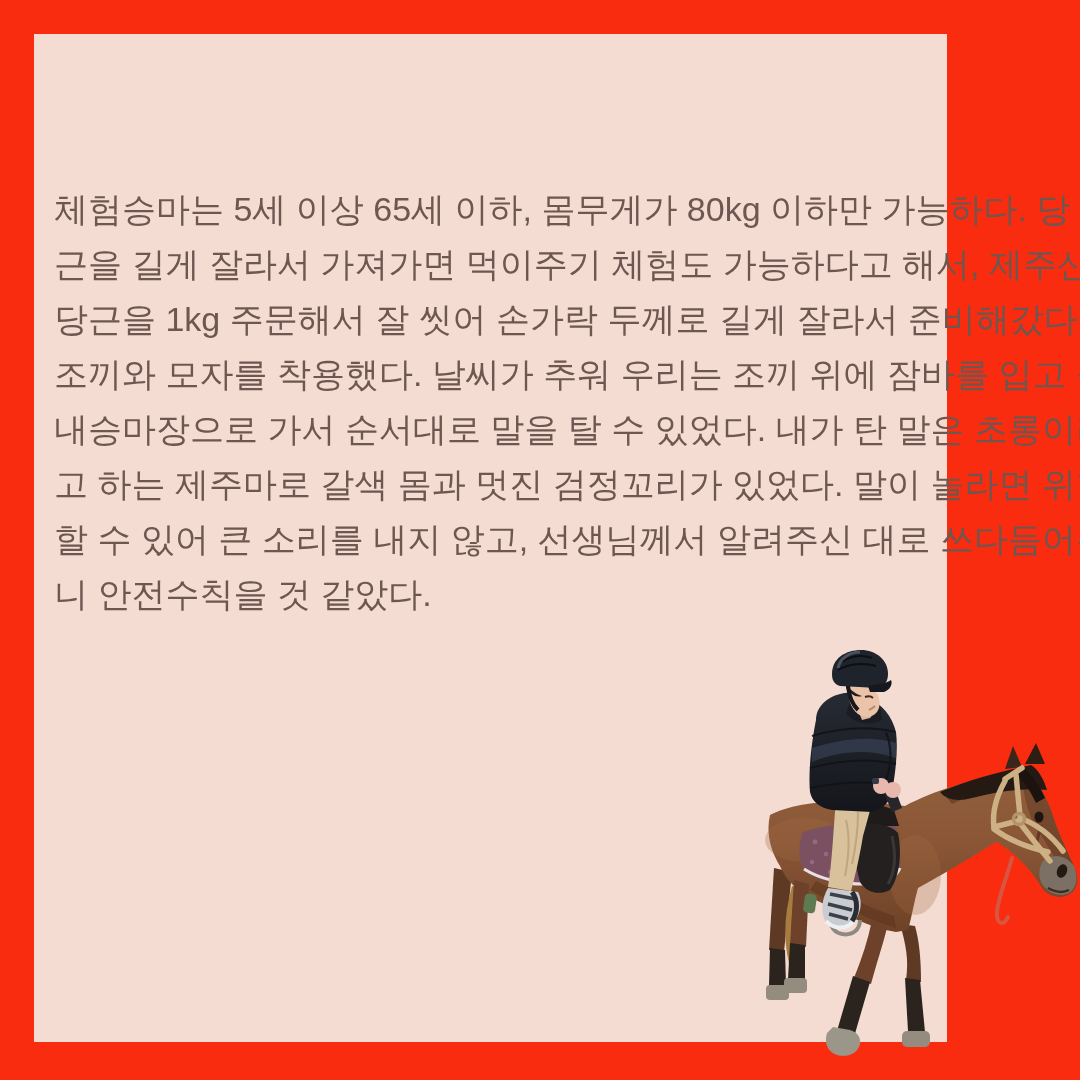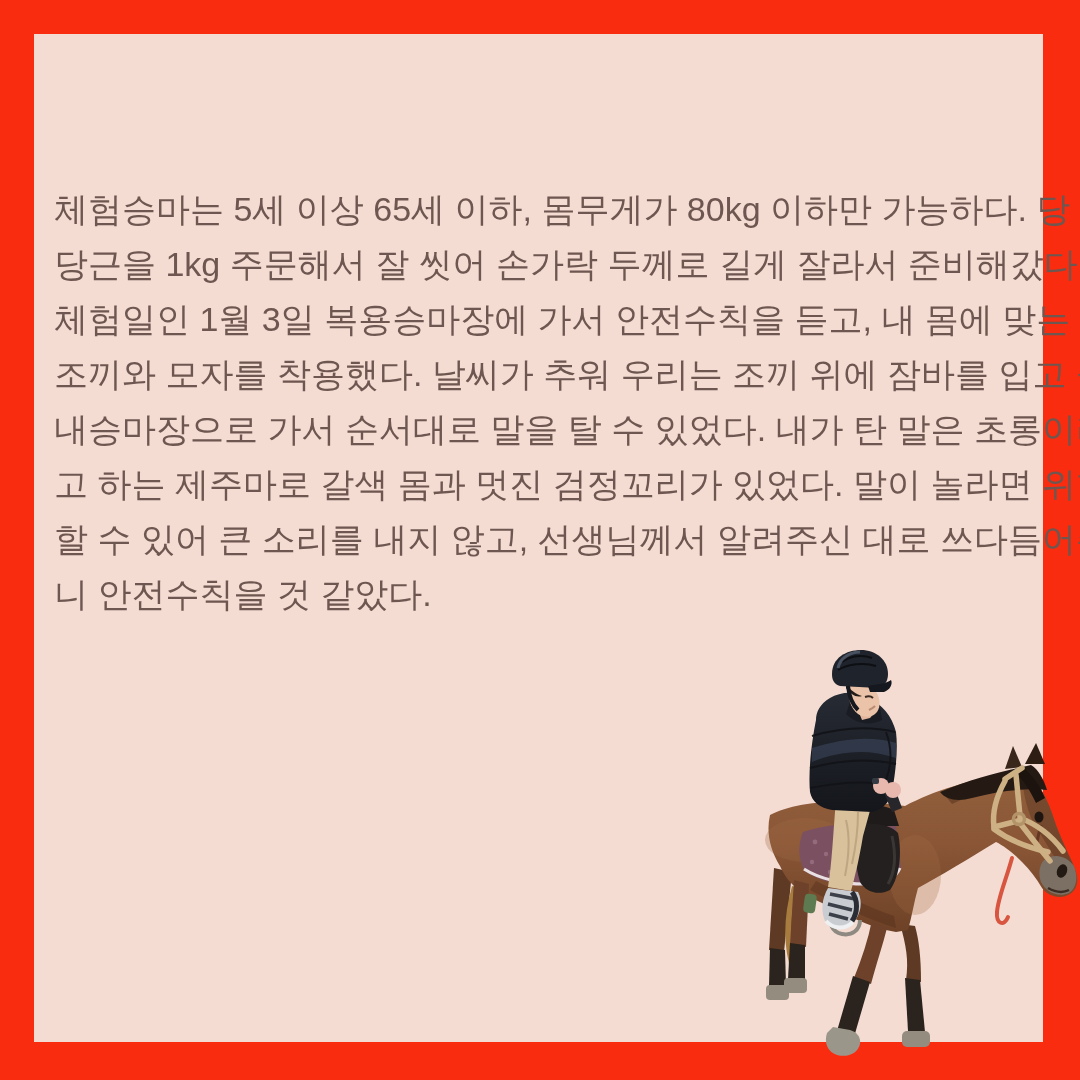--- a/index.html
+++ b/index.html
@@ -9,21 +9,21 @@
     overflow: hidden;
   }
   .card {
     position: relative;
     width: 1080px; height: 1080px;
     background: #F92C10;              
   }
   .panel {
     position: absolute;
     left: 34px; top: 34px;
-    width: 1009px; height: 1008px;
+    width: 913px; height: 1008px;
     background: #F4DCD2;              
   }
   .text-block {
     position: absolute;
     left: 20px; top: 148px;
     width: 975px;
     color: #6D5750;
     font-size: 34px;
     line-height: 55px;
     font-weight: 400;
@@ -37,22 +37,22 @@
     pointer-events: none;
   }
 </style>
 </head>
 <body>
 
 <div class="card">
   <div class="panel">
     <div class="text-block">
       <div class="text-line">체험승마는 5세 이상 65세 이하, 몸무게가 80kg 이하만 가능하다. 당</div>
+      <div class="text-line">근을 길게 잘라서 가져가면 먹이주기 체험도 가능하다고 해서, 제주산</div>
       <div class="text-line">당근을 1kg 주문해서 잘 씻어 손가락 두께로 길게 잘라서 준비해갔다.</div>
-      <div class="text-line">체험일인 1월 3일 복용승마장에 가서 안전수칙을 듣고, 내 몸에 맞는</div>
       <div class="text-line">조끼와 모자를 착용했다. 날씨가 추워 우리는 조끼 위에 잠바를 입고 실</div>
       <div class="text-line">내승마장으로 가서 순서대로 말을 탈 수 있었다. 내가 탄 말은 초롱이라</div>
       <div class="text-line">고 하는 제주마로 갈색 몸과 멋진 검정꼬리가 있었다. 말이 놀라면 위험</div>
       <div class="text-line">할 수 있어 큰 소리를 내지 않고, 선생님께서 알려주신 대로 쓰다듬어주</div>
       <div class="text-line">니 안전수칙을 것 같았다.</div>
     </div>
   </div>
 
   <svg class="photo" viewBox="0 0 380 420" xmlns="http://www.w3.org/2000/svg">
     <defs>

